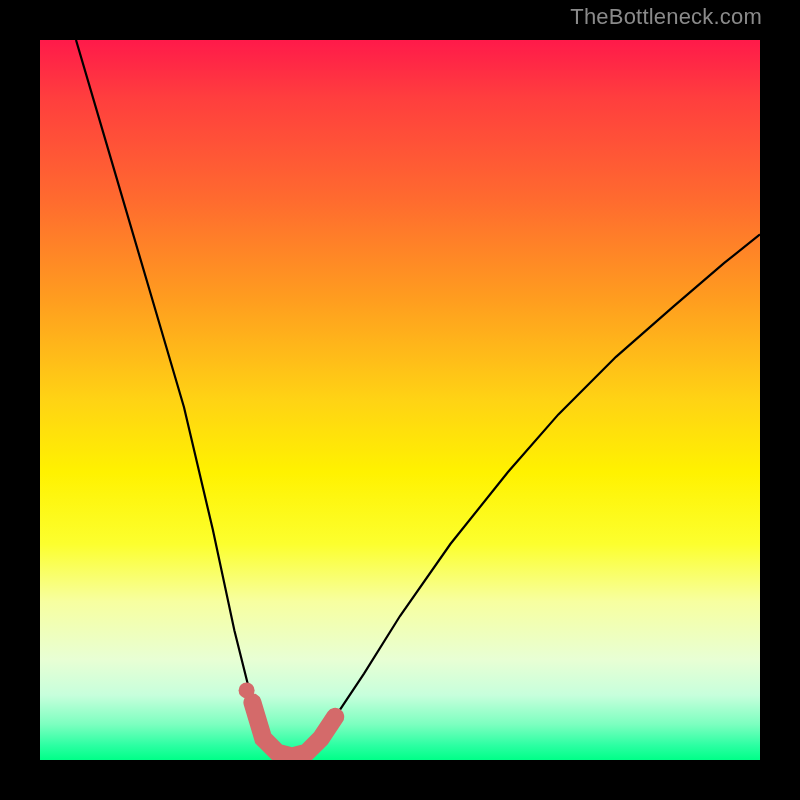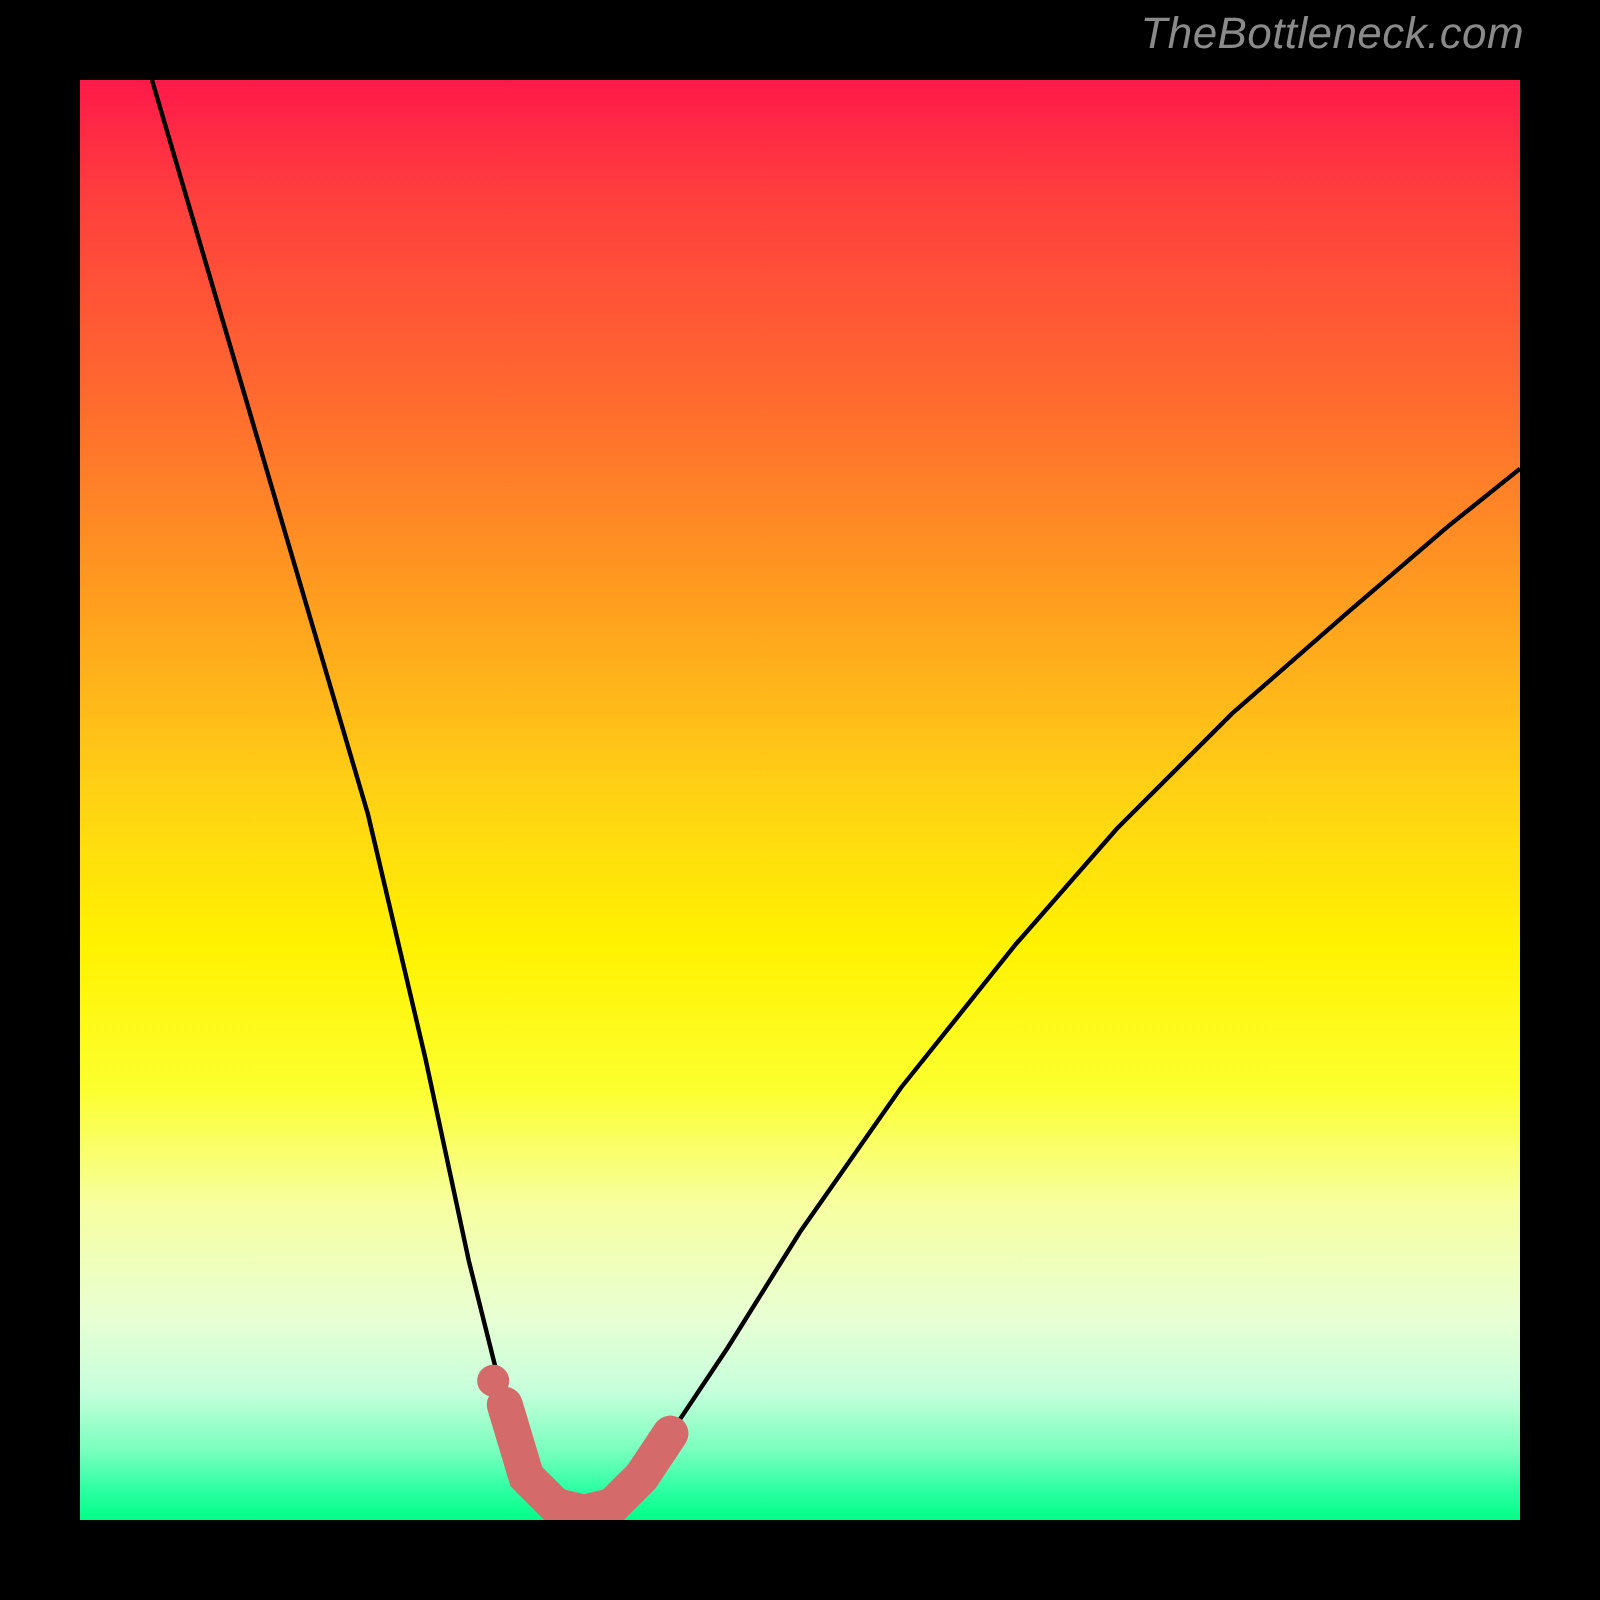--- a/index.html
+++ b/index.html
@@ -39,21 +39,20 @@
     overflow: hidden;
   }
   .watermark {
     position: absolute;
     top: 4px;
     right: 38px;
     color: #8a8a8a;
     font-size: 22px;
     letter-spacing: 0.2px;
     font-weight: 500;
-    font-style: italic;
   }
   svg.curve {
     position: absolute;
     left: 0;
     top: 0;
     width: 720px;
     height: 720px;
   }
 </style>
 </head>

